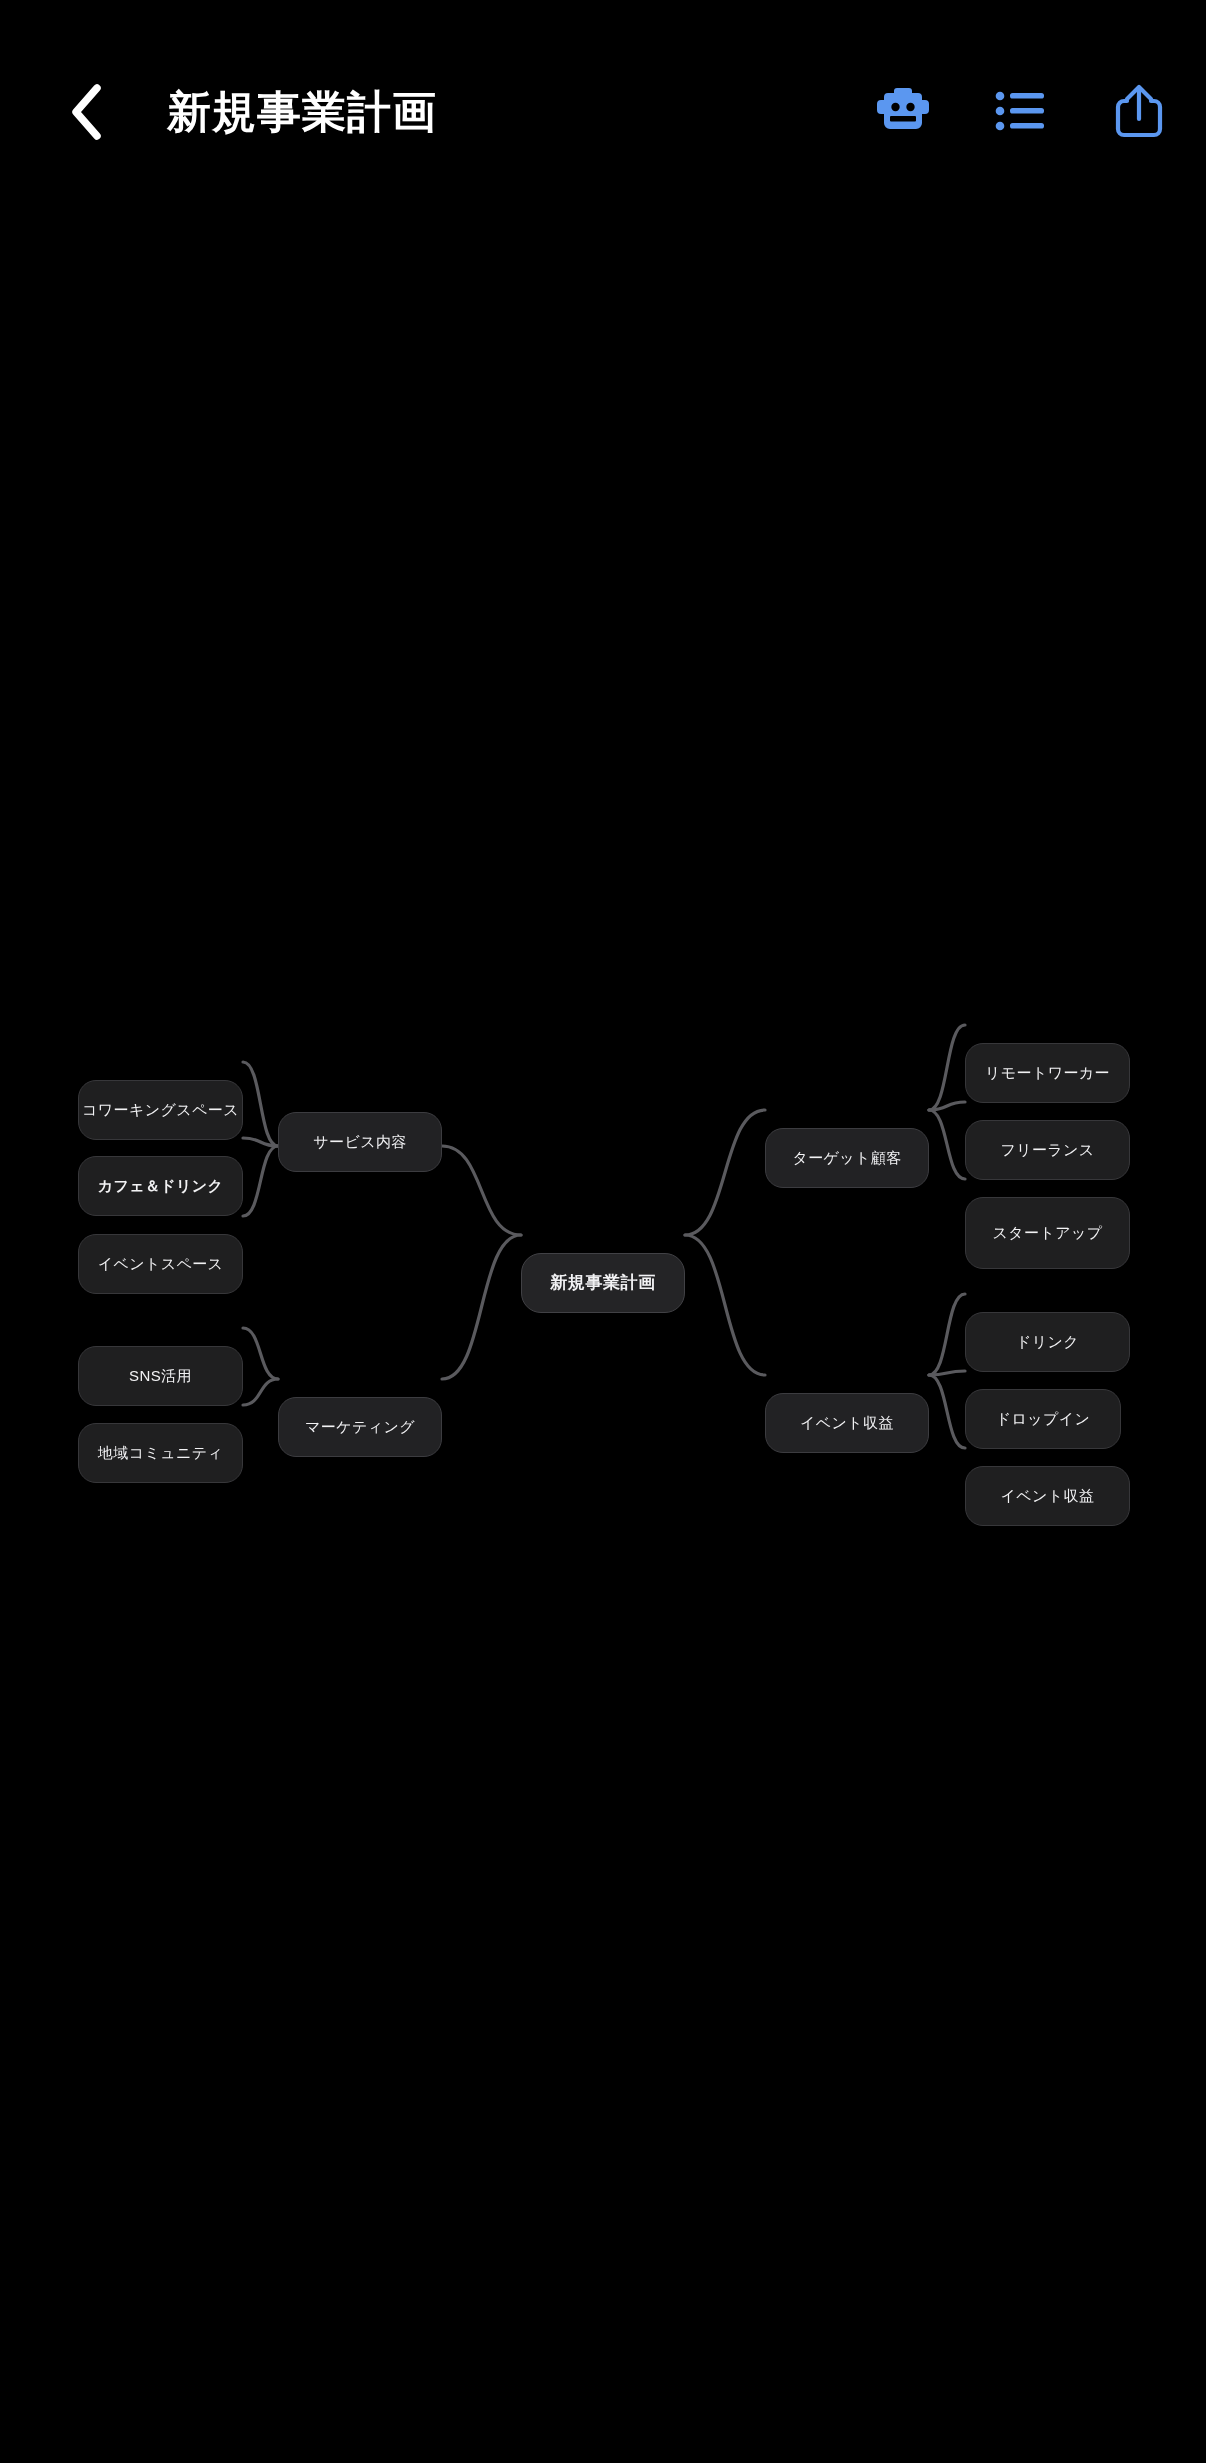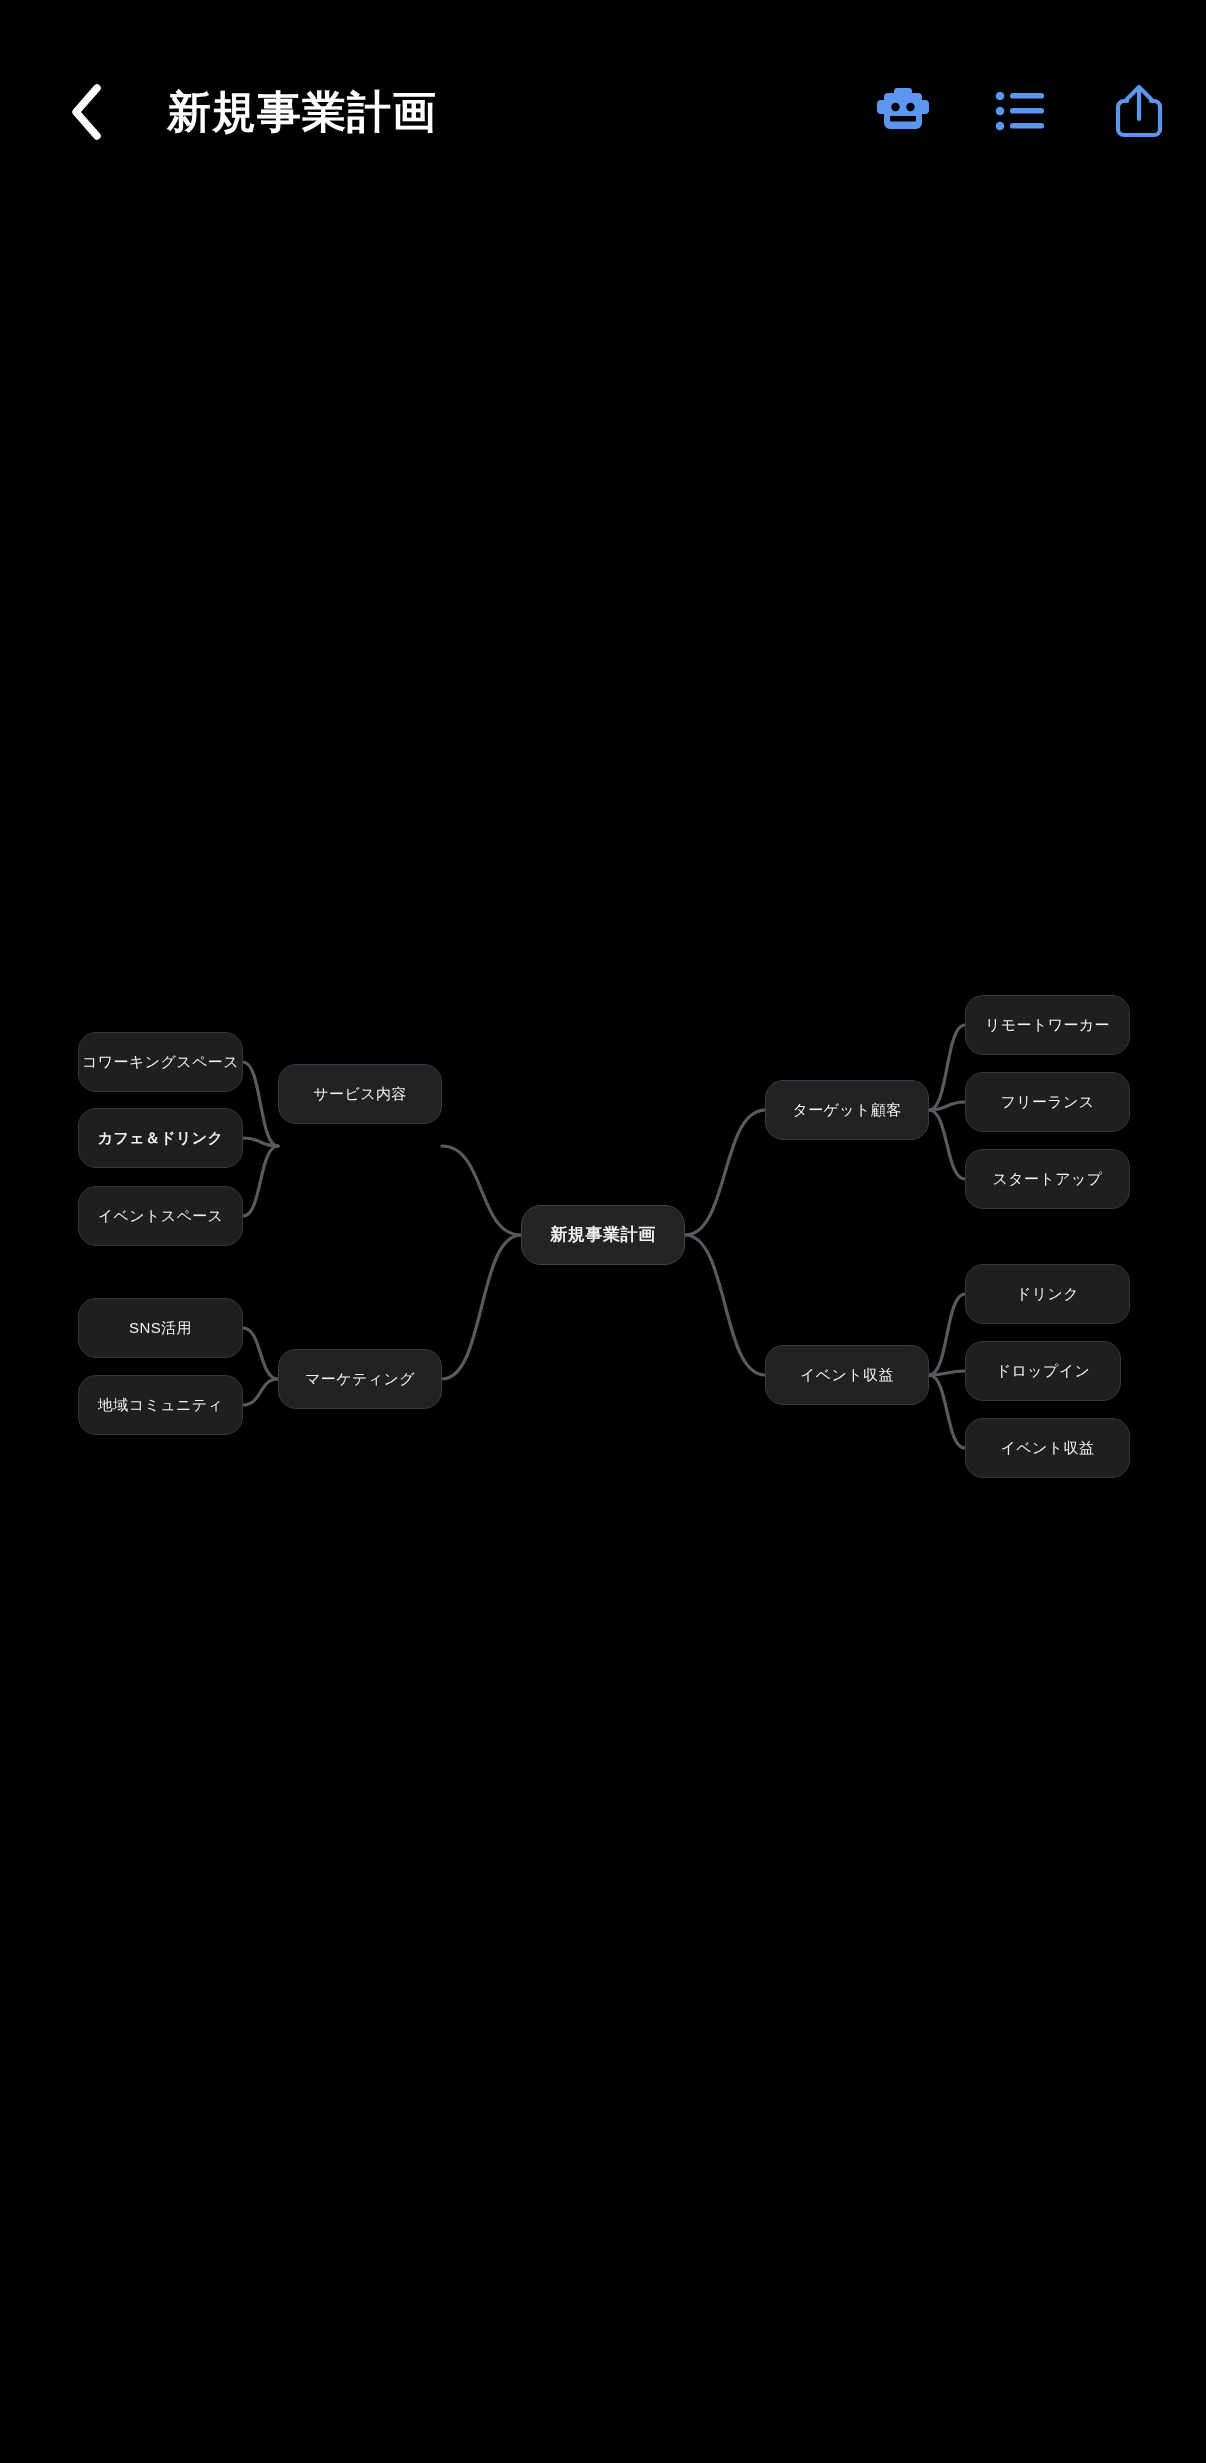--- a/index.html
+++ b/index.html
@@ -98,20 +98,21 @@
     border: 1.5px solid #37373a;
     border-radius: 18px;
     display: flex;
     align-items: center;
     justify-content: center;
     text-align: center;
     color: #f2f2f4;
     z-index: 4;
     cursor: pointer;
     padding: 4px 8px;
+    margin-top: 48px;
   }
 
   .node.root {
     background: #242426;
     border-color: #414145;
     border-radius: 20px;
     font-weight: 700;
   }
 
   .node.branch {
@@ -183,21 +184,21 @@
       </div>
       <div class="node branch" style="left: 765px; top: 1080px; width: 164px; height: 60px; text-align: center;">
         <span class="node-label">ターゲット顧客</span>
       </div>
       <div class="node" style="left: 965px; top: 995px; width: 165px; height: 60px;">
         <span class="node-label">リモートワーカー</span>
       </div>
       <div class="node" style="left: 965px; top: 1072px; width: 165px; height: 60px;">
         <span class="node-label">フリーランス</span>
       </div>
-      <div class="node" style="left: 965px; top: 1149px; width: 165px; height: 60px;">
+      <div class="node" style="left: 965px; top: 1149px; width: 165px; height: 72px;">
         <span class="node-label">スタートアップ</span>
       </div>
       <div class="node branch" style="left: 765px; top: 1345px; width: 164px; height: 60px;">
         <span class="node-label">イベント収益</span>
       </div>
       <div class="node" style="left: 965px; top: 1264px; width: 165px; height: 60px;">
         <span class="node-label">ドリンク</span>
       </div>
       <div class="node" style="left: 965px; top: 1341px; width: 156px; height: 60px;">
         <span class="node-label">ドロップイン</span>

